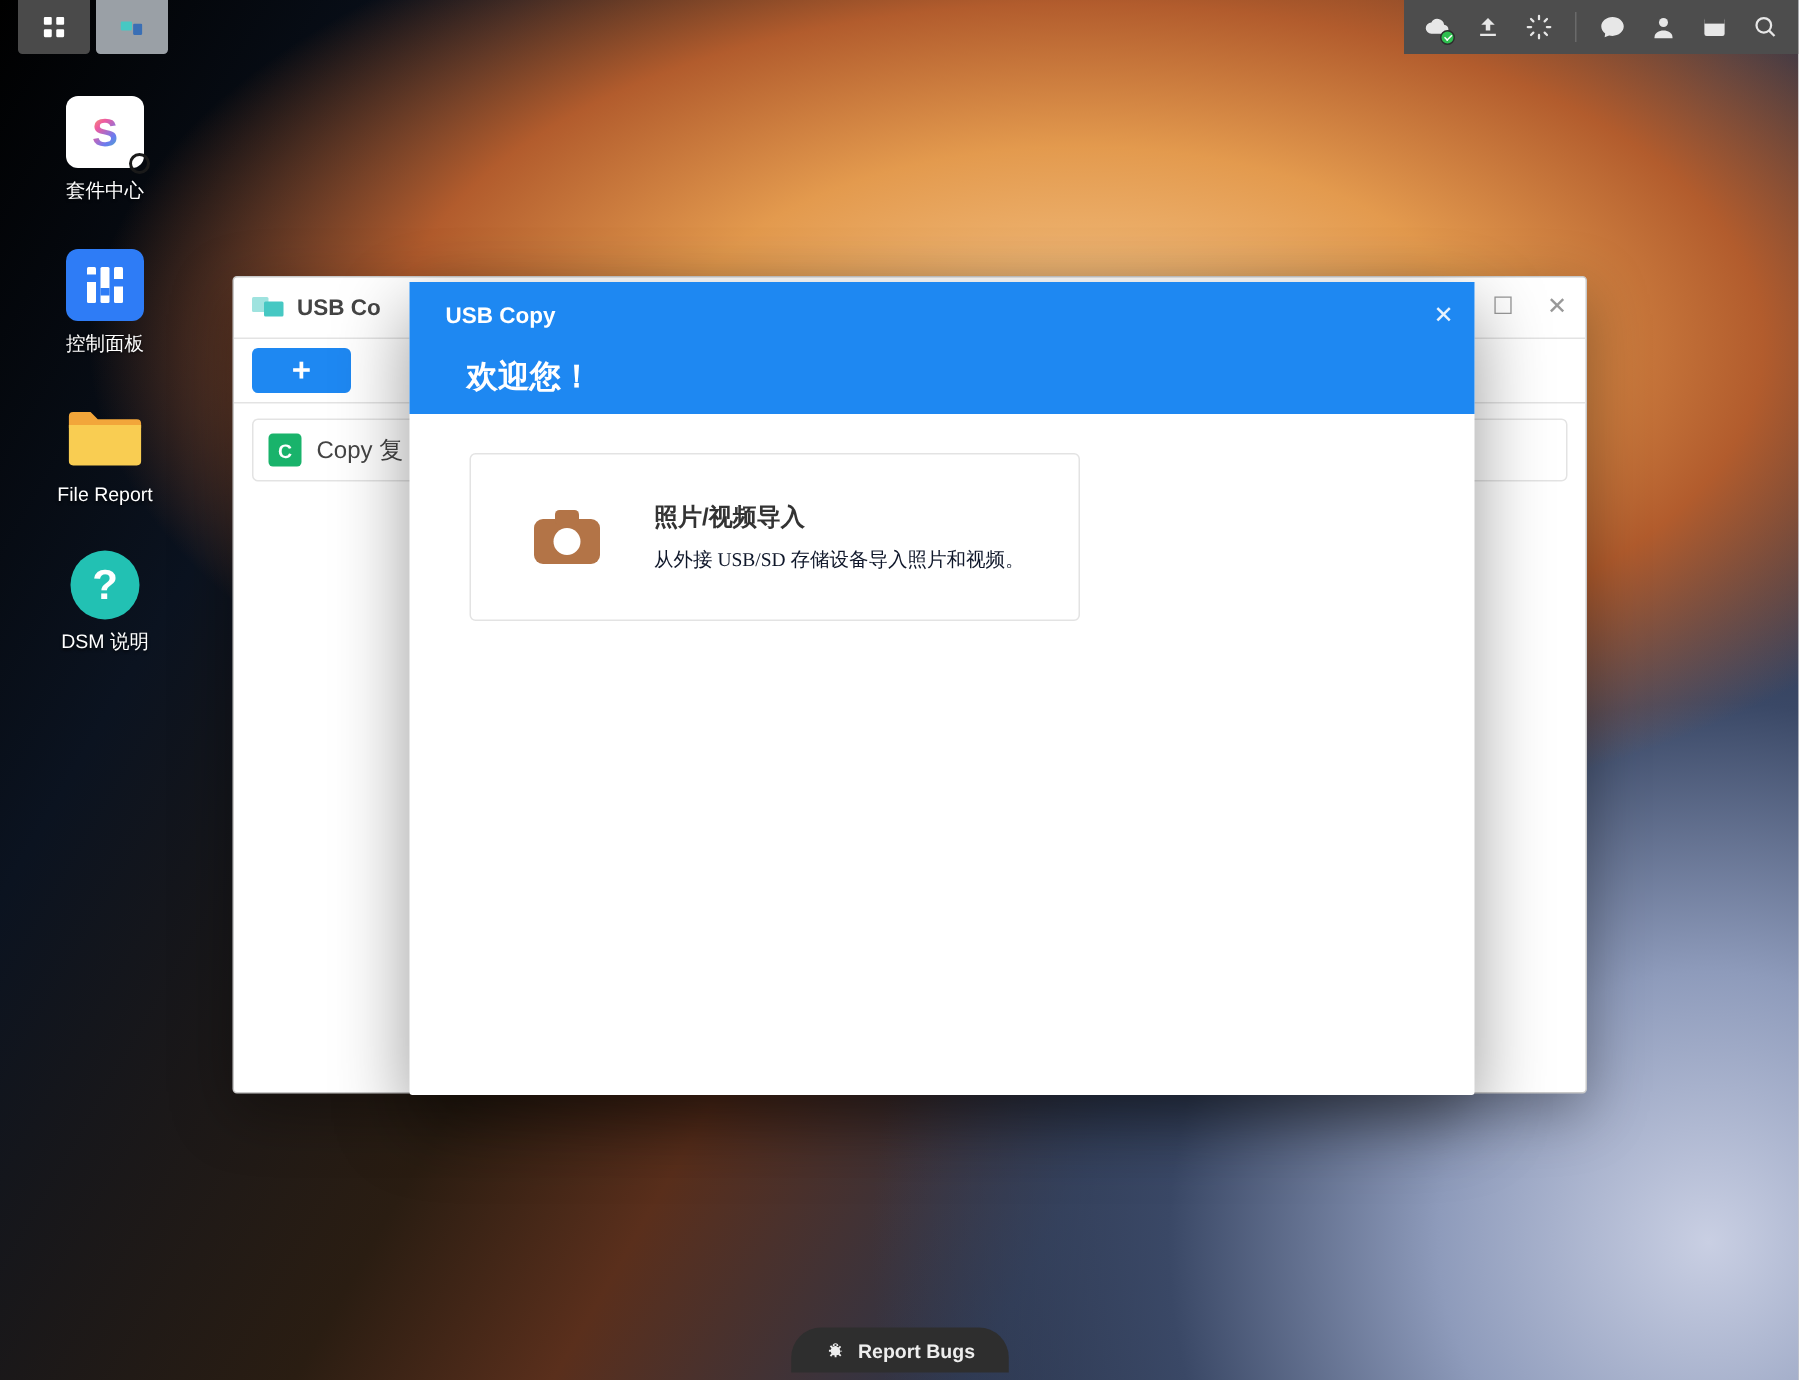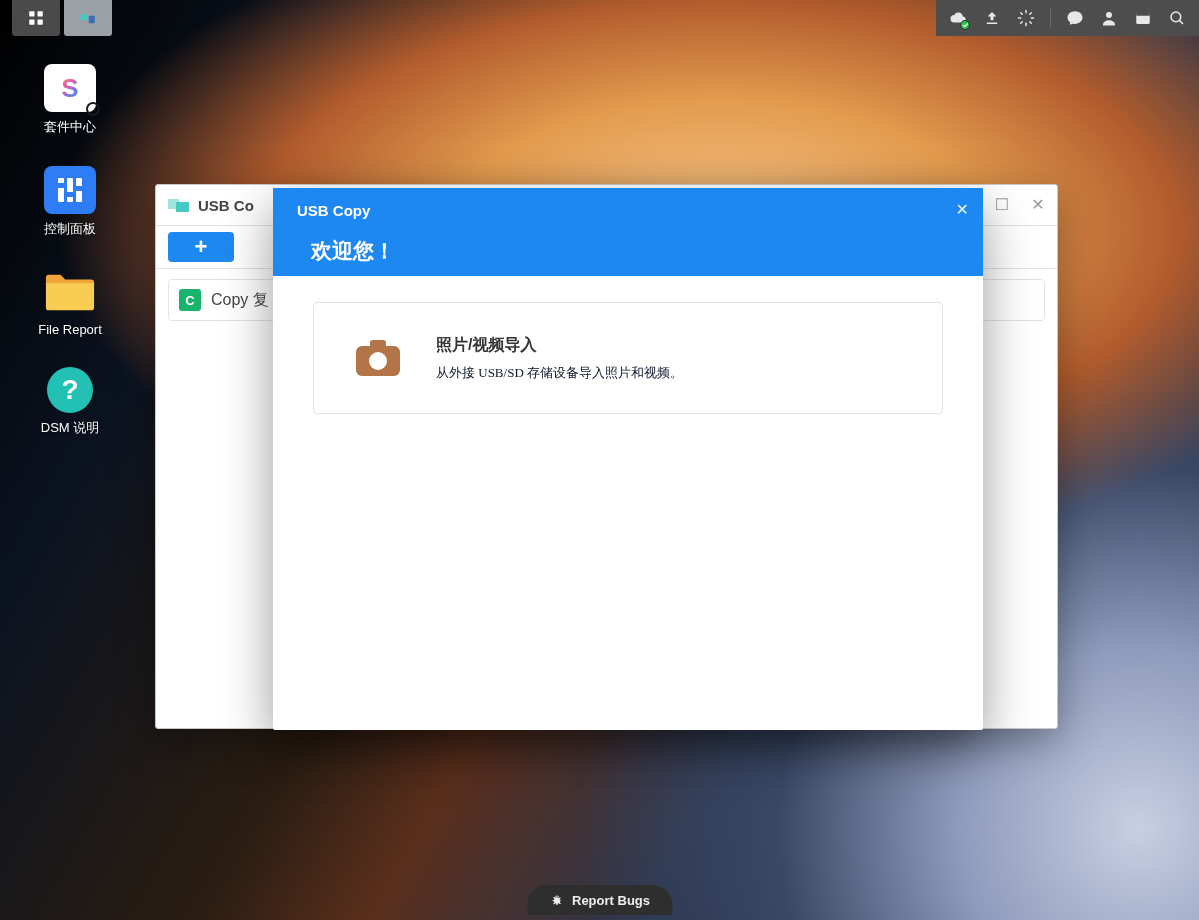--- a/index.html
+++ b/index.html
@@ -46,21 +46,21 @@
   .add-btn{width:66px;height:30px;background:#1e88f2;border-radius:4px;display:flex;align-items:center;justify-content:center;color:#fff;font-size:22px;font-weight:700;}
   .list{padding:10px 12px;}
   .row{height:42px;border:1px solid #e3e3e3;border-radius:4px;display:flex;align-items:center;gap:10px;padding:0 10px;color:#444;}
   .row .sq{width:22px;height:22px;background:#19b36b;border-radius:3px;color:#fff;font-size:13px;font-weight:700;display:flex;align-items:center;justify-content:center;}
   
   .modal{position:absolute;top:188px;left:256px;width:710px;height:542px;background:#fff;box-shadow:0 18px 50px rgba(0,0,0,.4);border-radius:2px;z-index:20;margin-left:17px;}
   .m-head{background:#1e88f2;color:#fff;height:88px;padding:14px 24px;}
   .m-head .t1{font-size:15px;font-weight:600;}
   .m-head .t2{font-size:21px;font-weight:600;margin-top:18px;padding-left:14px;}
   .m-close{position:absolute;top:12px;right:14px;color:#fff;font-size:16px;opacity:.9;}
-  .m-body{padding:26px 40px;display:flex;flex-direction:column;gap:26px;}
+  .m-body{padding:26px 40px;display:flex;flex-direction:row;gap:26px;}
   .card{border:1px solid #e3e3e3;border-radius:4px;height:112px;display:flex;align-items:center;gap:30px;padding:0 36px;}
   .card .icn{width:56px;height:56px;display:flex;align-items:center;justify-content:center;}
   .card .txt .h{font-size:16px;font-weight:600;color:#333;margin-bottom:8px;}
   .card .txt .d{font-size:13px;color:#0f172a;font-family:Liberation Serif, serif;}
   
   .pill{position:absolute;bottom:5px;left:50%;transform:translateX(-50%);background:#2e2e2e;color:#eee;border-radius:20px 20px 0 0;height:30px;padding:0 22px;display:flex;align-items:center;gap:8px;font-size:13px;font-weight:600;text-align:center;}
   .pill svg{width:15px;height:15px;}
 </style>
 </head>
 <body>

